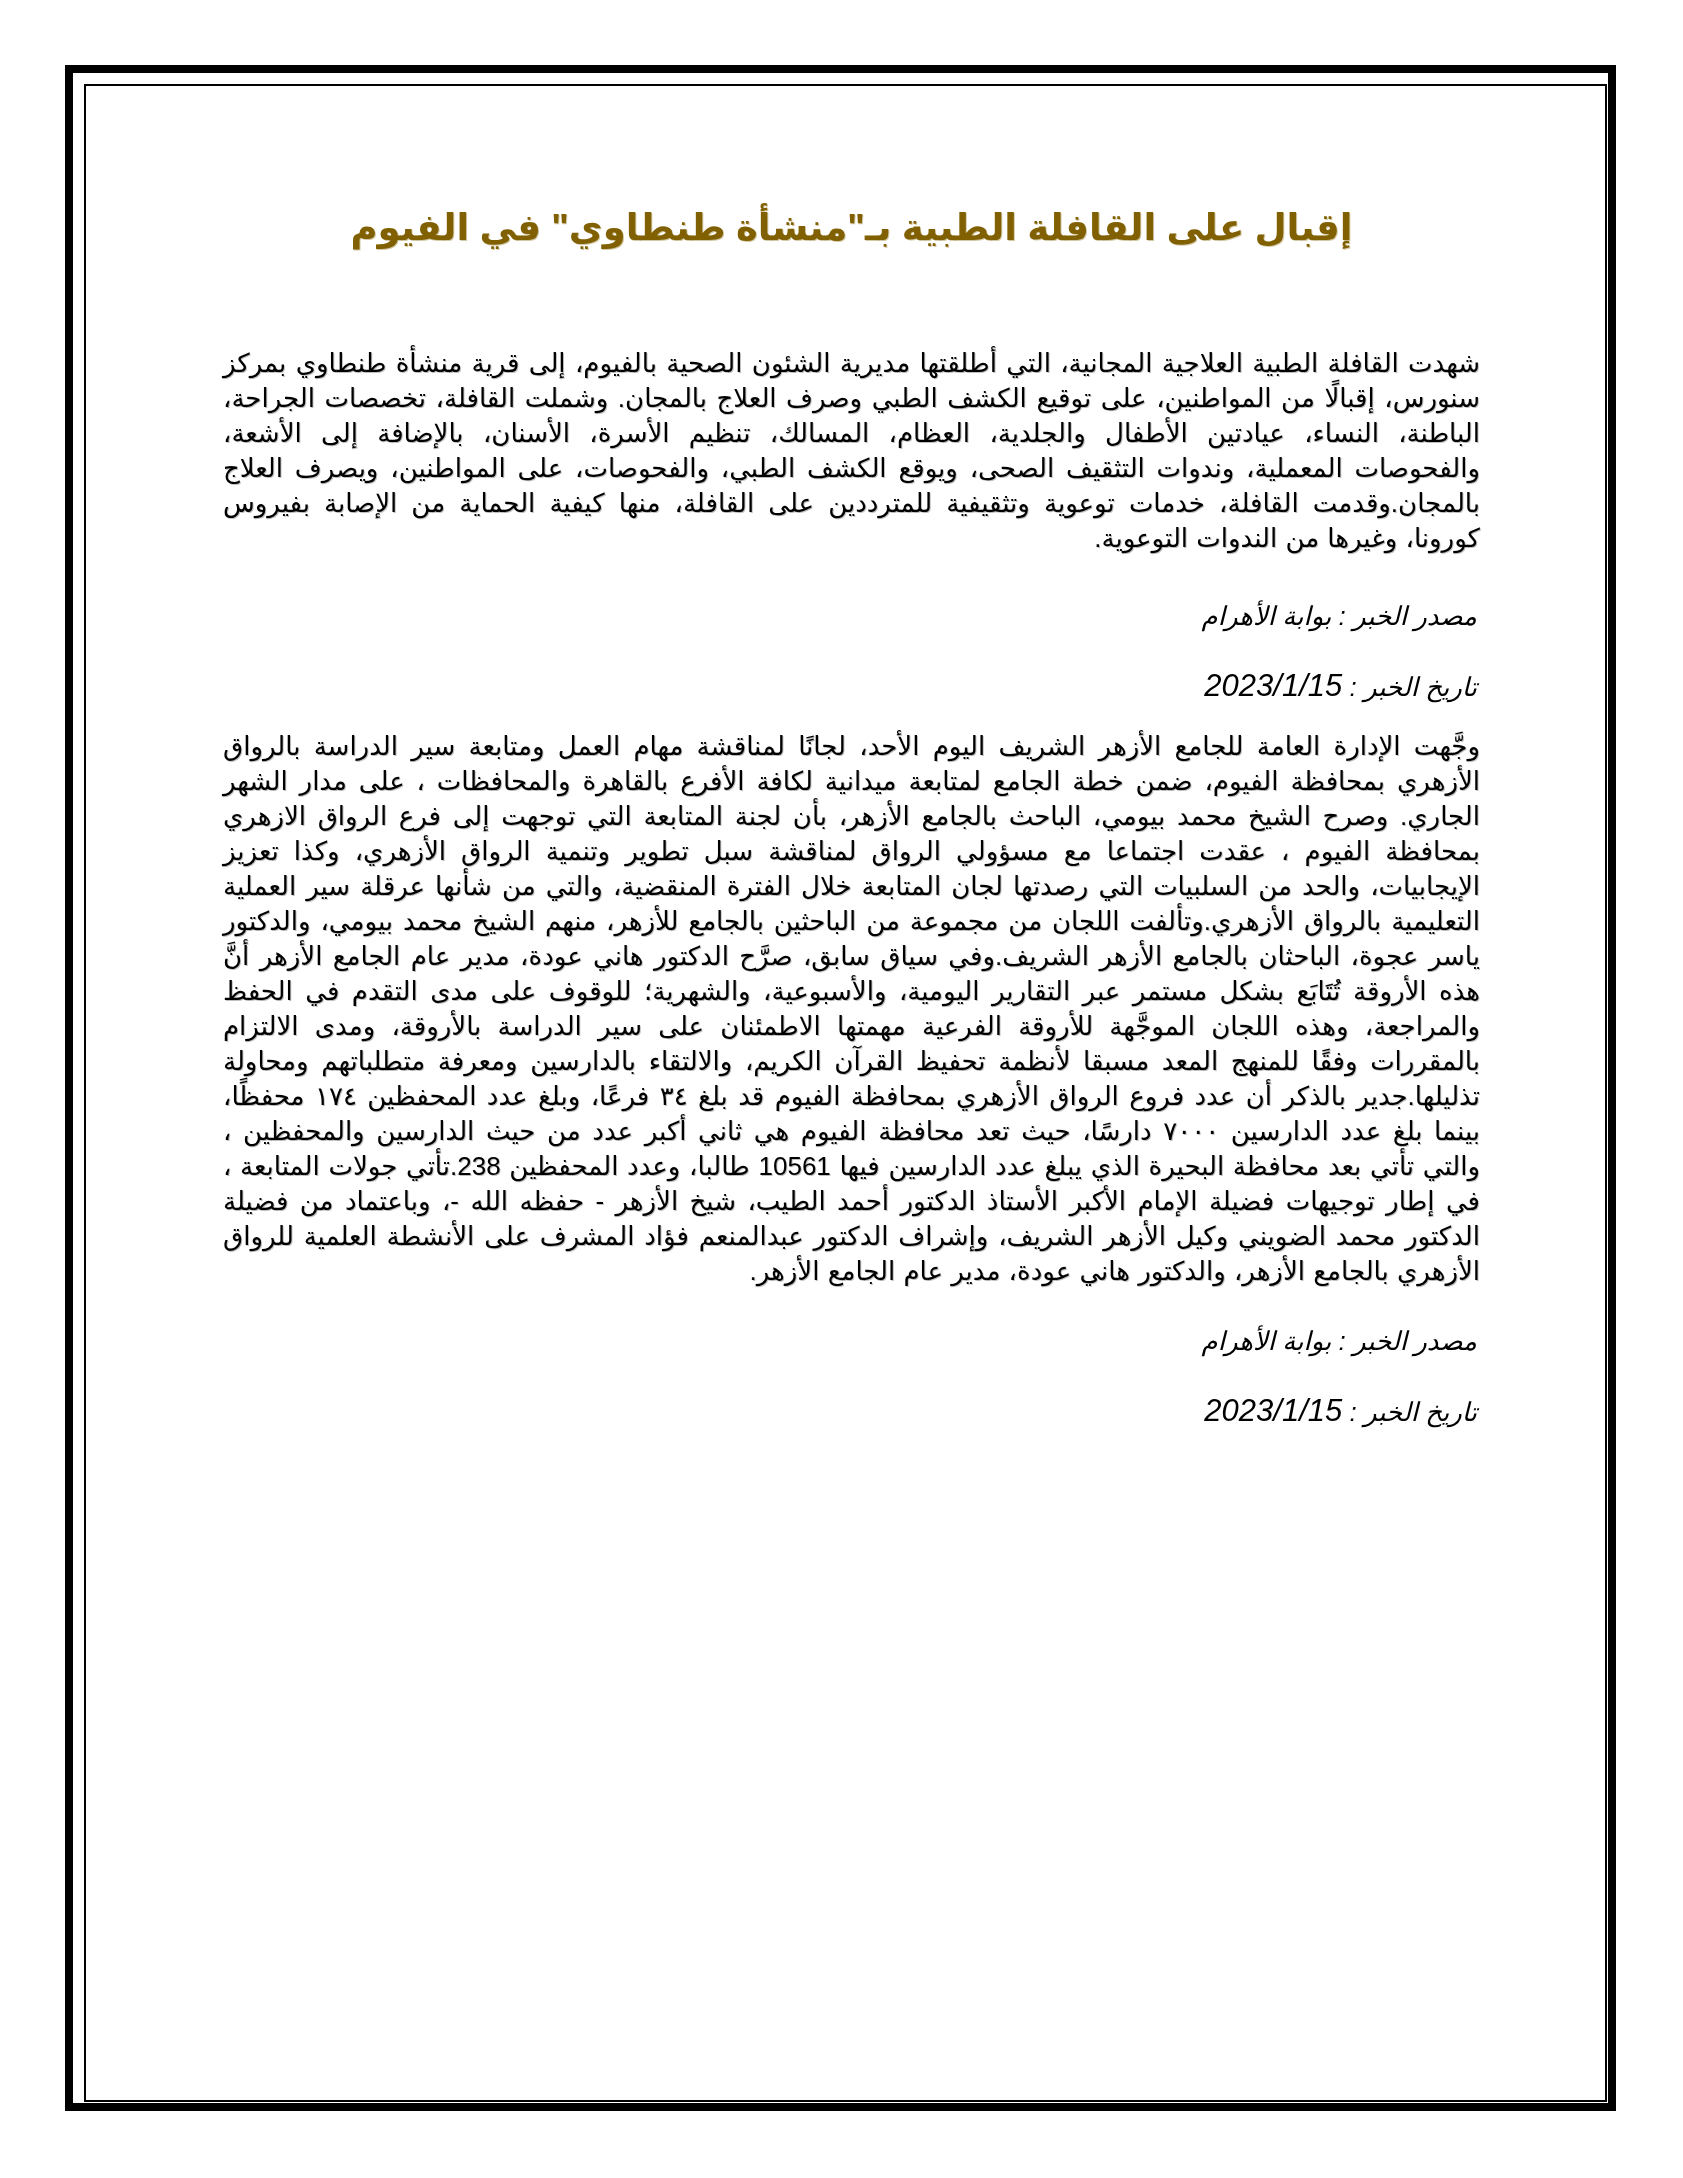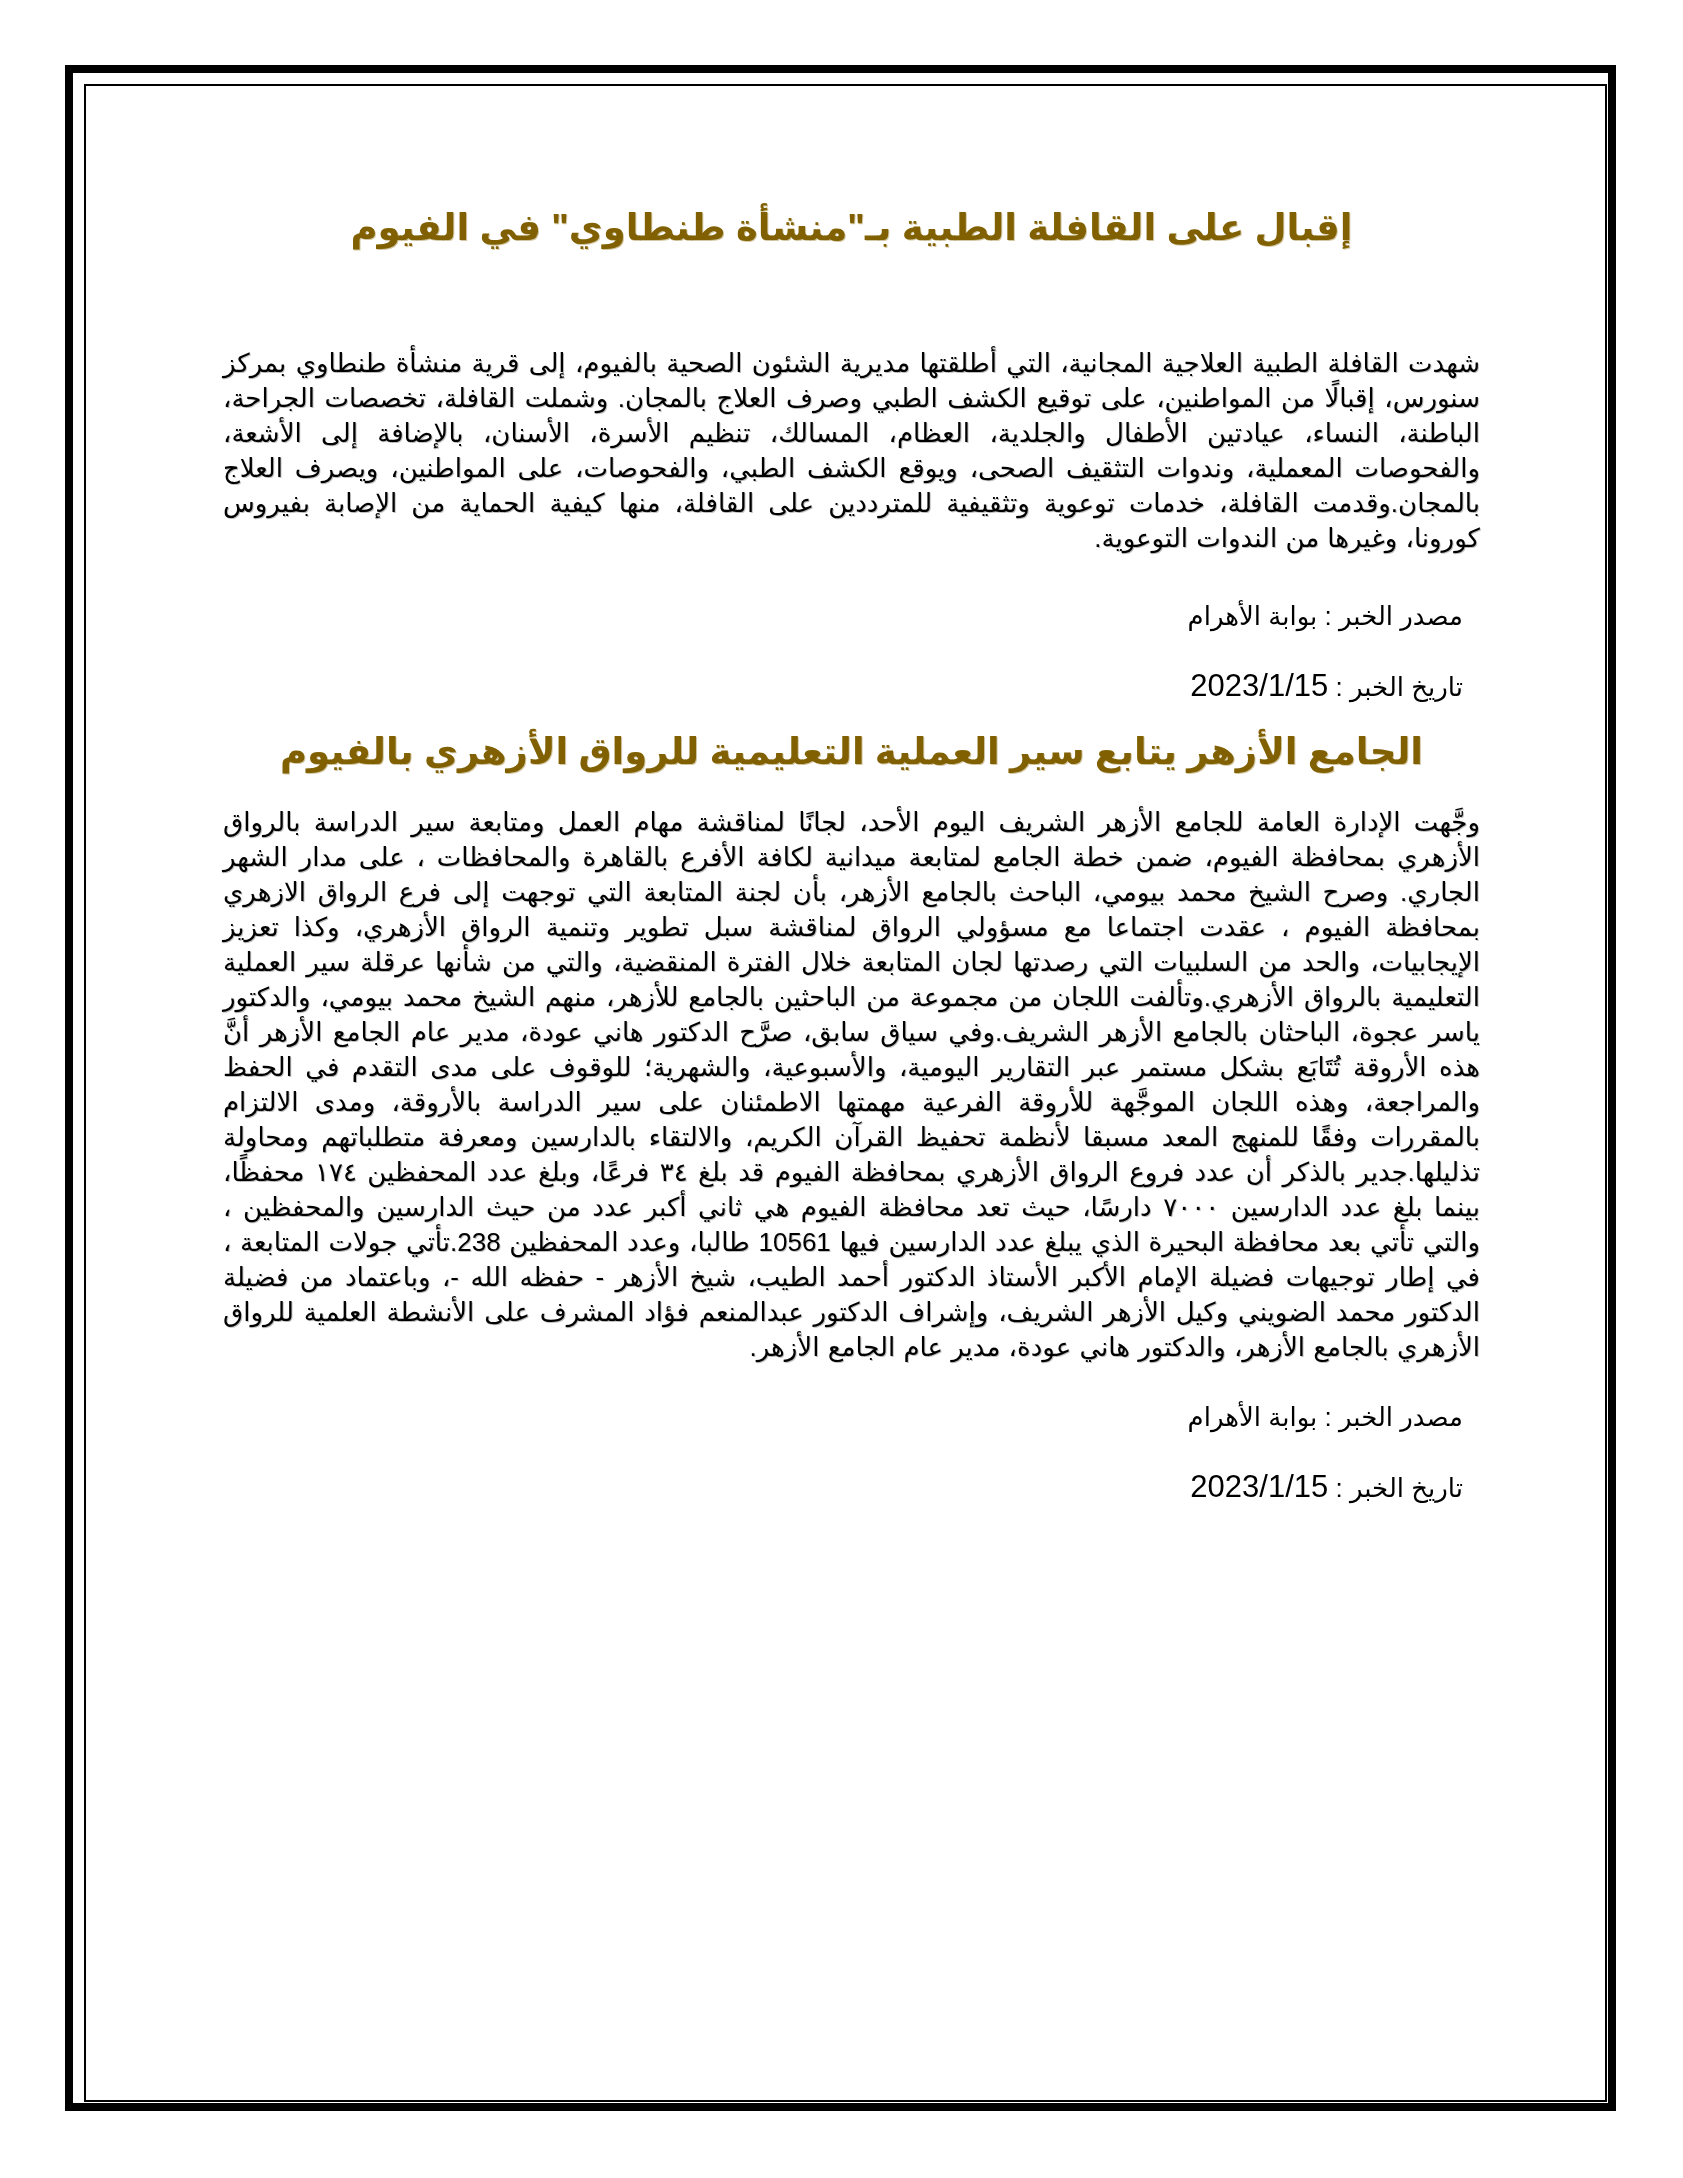--- a/index.html
+++ b/index.html
@@ -56,21 +56,22 @@
     line-height: 35px;
     text-align: justify;
     text-align-last: right;
     margin: 0;
     word-spacing: 1px;
     text-shadow: 1px 1px 0 rgba(0,0,0,0.25);
   }
   .meta-line {
     font-size: 26px;
     line-height: 36px;
-    margin: 17px;
+    margin: 3px;
+    font-style: italic;
   }
   .meta-date {
     font-size: 26px;
   }
   .meta-date .date-value {
     font-size: 31px;
     unicode-bidi: isolate;
     direction: ltr;
     display: inline-block;
   }
@@ -93,20 +94,19 @@
 <div class="content">
 
   <section>
     <h1 id="article-1-title" class="article-title">إقبال على القافلة الطبية بـ"منشأة طنطاوي" في الفيوم</h1>
     <p id="article-1-body" class="article-body">شهدت القافلة الطبية العلاجية المجانية، التي أطلقتها مديرية الشئون الصحية بالفيوم، إلى قرية منشأة طنطاوي بمركز سنورس، إقبالًا من المواطنين، على توقيع الكشف الطبي وصرف العلاج بالمجان. وشملت القافلة، تخصصات الجراحة، الباطنة، النساء، عيادتين الأطفال والجلدية، العظام، المسالك، تنظيم الأسرة، الأسنان، بالإضافة إلى الأشعة، والفحوصات المعملية، وندوات التثقيف الصحى، ويوقع الكشف الطبي، والفحوصات، على المواطنين، ويصرف العلاج بالمجان.وقدمت القافلة، خدمات توعوية وتثقيفية للمترددين على القافلة، منها كيفية الحماية من الإصابة بفيروس كورونا، وغيرها من الندوات التوعوية.</p>
     <p id="article-1-source" class="meta-line">مصدر الخبر : بوابة الأهرام</p>
     <p id="article-1-date" class="meta-line meta-date"><span>تاريخ الخبر : </span><span class="date-value">2023/1/15</span></p>
   </section>
 
   <section>
-    <h1 id="article-2-title" class="article-title">الجامع الأزهر يتابع سير العملية التعليمية للرواق الأزهري بالفيوم</h1>
     <p id="article-2-body" class="article-body">وجَّهت الإدارة العامة للجامع الأزهر الشريف اليوم الأحد، لجانًا لمناقشة مهام العمل ومتابعة سير الدراسة بالرواق الأزهري بمحافظة الفيوم، ضمن خطة الجامع لمتابعة ميدانية لكافة الأفرع بالقاهرة والمحافظات ، على مدار الشهر الجاري. وصرح الشيخ محمد بيومي، الباحث بالجامع الأزهر، بأن لجنة المتابعة التي توجهت إلى فرع الرواق الازهري بمحافظة الفيوم ، عقدت اجتماعا مع مسؤولي الرواق لمناقشة سبل تطوير وتنمية الرواق الأزهري، وكذا تعزيز الإيجابيات، والحد من السلبيات التي رصدتها لجان المتابعة خلال الفترة المنقضية، والتي من شأنها عرقلة سير العملية التعليمية بالرواق الأزهري.وتألفت اللجان من مجموعة من الباحثين بالجامع للأزهر، منهم الشيخ محمد بيومي، والدكتور ياسر عجوة، الباحثان بالجامع الأزهر الشريف.وفي سياق سابق، صرَّح الدكتور هاني عودة، مدير عام الجامع الأزهر أنَّ هذه الأروقة تُتَابَع بشكل مستمر عبر التقارير اليومية، والأسبوعية، والشهرية؛ للوقوف على مدى التقدم في الحفظ والمراجعة، وهذه اللجان الموجَّهة للأروقة الفرعية مهمتها الاطمئنان على سير الدراسة بالأروقة، ومدى الالتزام بالمقررات وفقًا للمنهج المعد مسبقا لأنظمة تحفيظ القرآن الكريم، والالتقاء بالدارسين ومعرفة متطلباتهم ومحاولة تذليلها.جدير بالذكر أن عدد فروع الرواق الأزهري بمحافظة الفيوم قد بلغ ٣٤ فرعًا، وبلغ عدد المحفظين ١٧٤ محفظًا، بينما بلغ عدد الدارسين ٧٠٠٠ دارسًا، حيث تعد محافظة الفيوم هي ثاني أكبر عدد من حيث الدارسين والمحفظين ، والتي تأتي بعد محافظة البحيرة الذي يبلغ عدد الدارسين فيها 10561 طالبا، وعدد المحفظين 238.تأتي جولات المتابعة ، في إطار توجيهات فضيلة الإمام الأكبر الأستاذ الدكتور أحمد الطيب، شيخ الأزهر - حفظه الله -، وباعتماد من فضيلة الدكتور محمد الضويني وكيل الأزهر الشريف، وإشراف الدكتور عبدالمنعم فؤاد المشرف على الأنشطة العلمية للرواق الأزهري بالجامع الأزهر، والدكتور هاني عودة، مدير عام الجامع الأزهر.</p>
     <p id="article-2-source" class="meta-line">مصدر الخبر : بوابة الأهرام</p>
     <p id="article-2-date" class="meta-line meta-date"><span>تاريخ الخبر : </span><span class="date-value">2023/1/15</span></p>
   </section>
 
 </div>
 
 
 </body></html>

